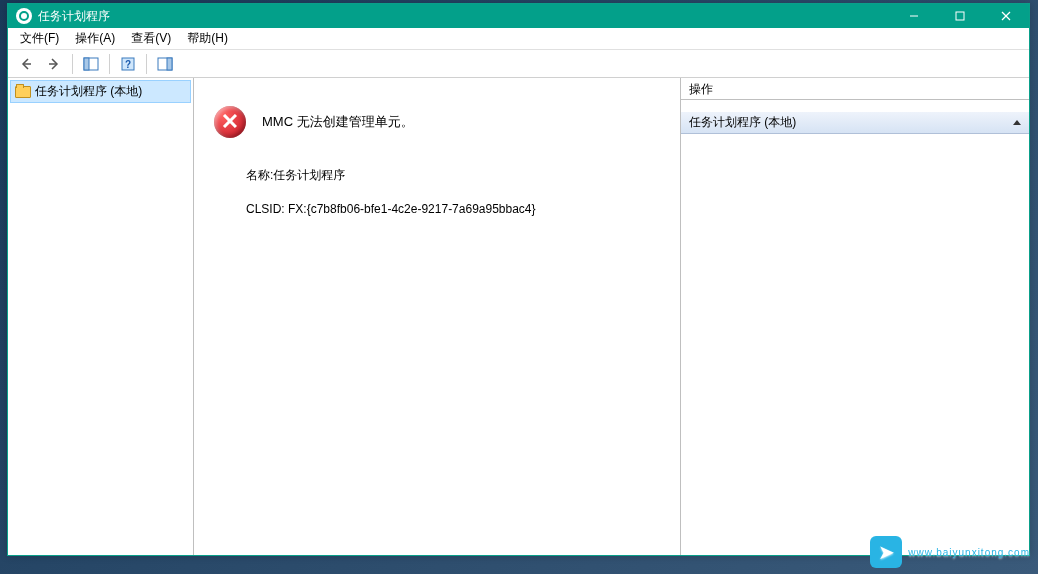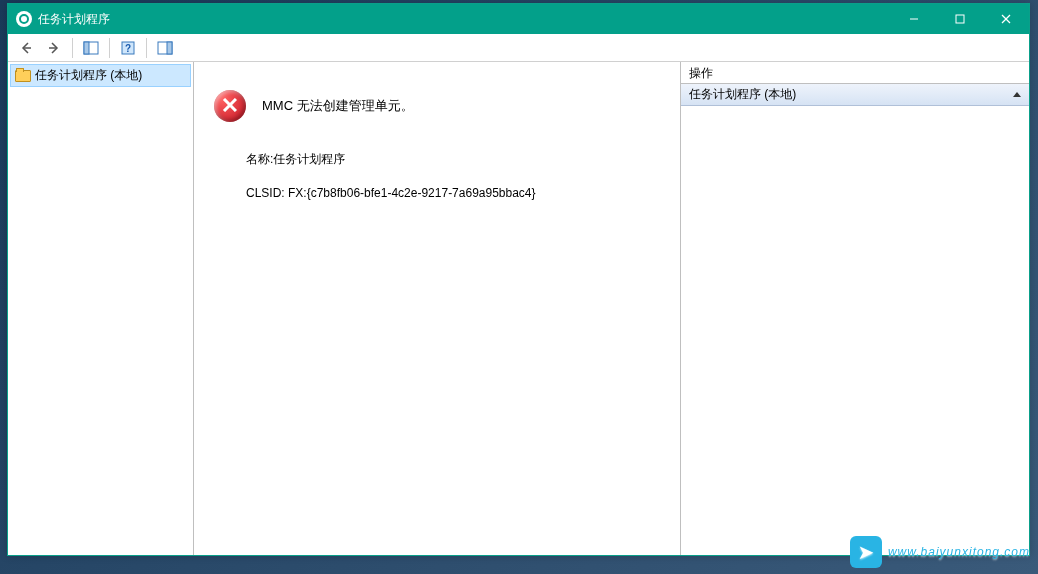--- a/index.html
+++ b/index.html
@@ -7,21 +7,21 @@
 
 .desktop-bg { position: absolute; inset: 0; background: linear-gradient(135deg, #1a3a5a 0%, #2a4a6a 50%, #3a5a7a 100%); }
 
 .window {
   position: absolute; left: 7px; top: 3px; width: 1023px; height: 553px;
   background: #fff; border: 1px solid #0aa08a; box-shadow: 0 0 8px rgba(0,0,0,0.2);
   display: flex; flex-direction: column;
 }
 
 .titlebar {
-  height: 30px; background: #03a08a; display: flex; align-items: center;
+  height: 24px; background: #03a08a; display: flex; align-items: center;
   color: #fff; font-size: 12px; padding-left: 8px;
 }
 .titlebar-icon { width: 16px; height: 16px; background: #fff; border-radius: 50%; margin-right: 6px; position: relative; }
 .titlebar-icon::after { content: ""; position: absolute; top: 50%; left: 50%; width: 6px; height: 6px; border: 2px solid #03a08a; border-radius: 50%; transform: translate(-50%,-50%); }
 .titlebar-title { flex: 1; }
 .titlebar-btns { display: flex; }
 .titlebar-btn { width: 46px; height: 30px; display: flex; align-items: center; justify-content: center; color: #fff; font-size: 14px; cursor: pointer; }
 
 .menubar {
   height: 22px; background: #fff; display: flex; align-items: center;
@@ -53,41 +53,41 @@
   flex: 1; border-right: 1px solid #bfbfbf; background: #fff;
   padding: 16px 20px; font-size: 12px; overflow: auto;
 }
 .error-header { display: flex; align-items: center; gap: 16px; margin: 12px 0 24px 0; }
 .error-icon { width: 32px; height: 32px; border-radius: 50%; background: radial-gradient(circle at 30% 30%, #ff6060, #c01020); display: flex; align-items: center; justify-content: center; color: #fff; font-size: 22px; font-weight: bold; box-shadow: inset -2px -2px 4px rgba(0,0,0,0.3), inset 2px 2px 4px rgba(255,255,255,0.5); }
 .error-title { font-weight: normal; font-size: 13px; }
 .error-body { line-height: 2.4; padding-left: 4px; }
 .error-detail { padding-left: 28px; margin-top: 20px; line-height: 2.2; }
 
 .actions-pane {
-  width: 348px; background: #fff; display: flex; flex-direction: column; font-size: 12px;
+  width: 348px; background: #fff; display: flex; flex-direction: column; font-size: 12px; gap: 12px;
 }
 .actions-header {
   height: 22px; background: #fff; border-bottom: 1px solid #bfbfbf;
   padding: 3px 8px; font-size: 12px;
 }
 .actions-section {
   height: 22px; background: linear-gradient(#eef3fb, #d6e3f4);
   border-bottom: 1px solid #b0c0d8; padding: 3px 8px;
   display: flex; align-items: center; justify-content: space-between; cursor: pointer;
 }
 .actions-item {
   height: 22px; padding: 3px 8px 3px 28px;
   display: flex; align-items: center; justify-content: space-between; cursor: pointer;
 }
 .arrow-up { width: 0; height: 0; border-left: 4px solid transparent; border-right: 4px solid transparent; border-bottom: 5px solid #333; }
 .arrow-right { width: 0; height: 0; border-top: 4px solid transparent; border-bottom: 4px solid transparent; border-left: 5px solid #333; }
 
 .watermark { position: absolute; right: 8px; bottom: 6px; display: flex; align-items: center; gap: 6px; font-size: 20px; color: #29b4e4; font-weight: 500; text-shadow: 0 1px 2px rgba(255,255,255,0.8); }
 .watermark-logo { width: 32px; height: 32px; background: #29b4e4; border-radius: 6px; display: flex; align-items: center; justify-content: center; color: #fff; font-size: 20px; }
-.watermark-sub { font-size: 12px; letter-spacing: 1px; color: #29b4e4; display: block; font-style: italic; }
+.watermark-sub { font-size: 10px; letter-spacing: 1px; color: #29b4e4; display: block; }
 
 svg { display: block; }
 </style>
 </head>
 <body>
 
 <div class="desktop-bg"></div>
 
 <div class="window">
   <div class="titlebar">
@@ -106,20 +106,26 @@
       </div>
       <div class="titlebar-btn close">
         <svg width="10" height="10" viewBox="0 0 10 10">
             <line x1="1" y1="1" x2="9" y2="9" stroke="#fff" stroke-width="1.2"></line>
             <line x1="9" y1="1" x2="1" y2="9" stroke="#fff" stroke-width="1.2"></line>
           </svg>
       </div>
     </div>
   </div>
 
+  <div class="menubar">
+    <div class="menu-item">文件(F)</div>
+    <div class="menu-item">操作(A)</div>
+    <div class="menu-item">查看(V)</div>
+    <div class="menu-item">帮助(H)</div>
+  </div>
 
   <div class="toolbar">
     <div class="tool-btn">
       <svg width="16" height="16" viewBox="0 0 16 16">
           <path d="M10 3 L5 8 L10 13" fill="none" stroke="#555" stroke-width="1.5"></path>
           <line x1="5" y1="8" x2="13" y2="8" stroke="#555" stroke-width="1.5"></line>
         </svg>
     </div>
     <div class="tool-btn">
       <svg width="16" height="16" viewBox="0 0 16 16">

